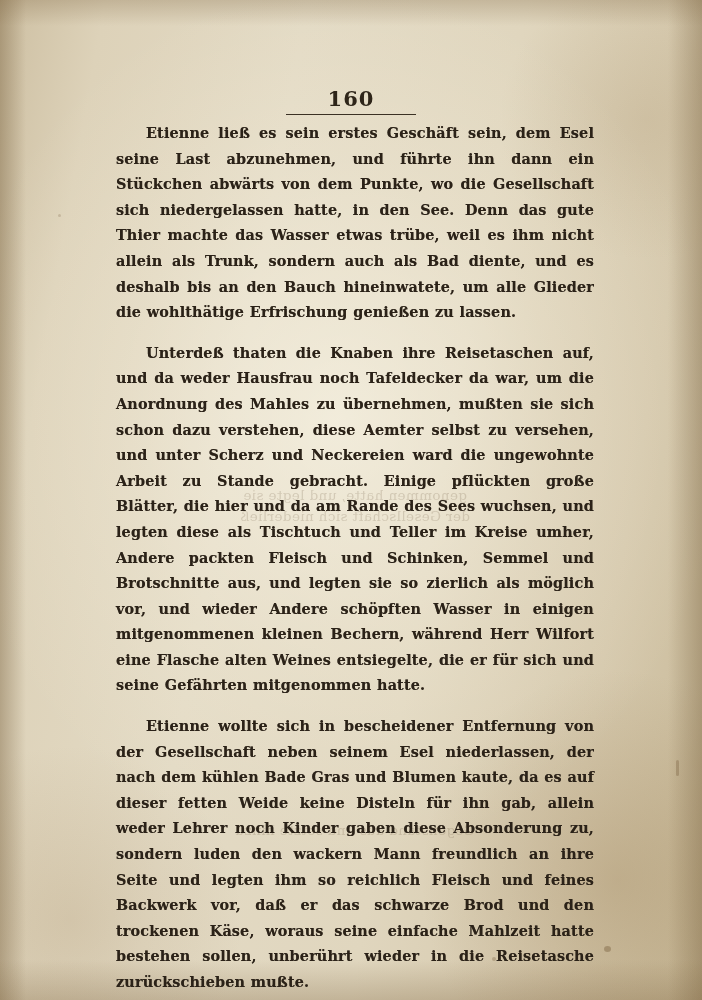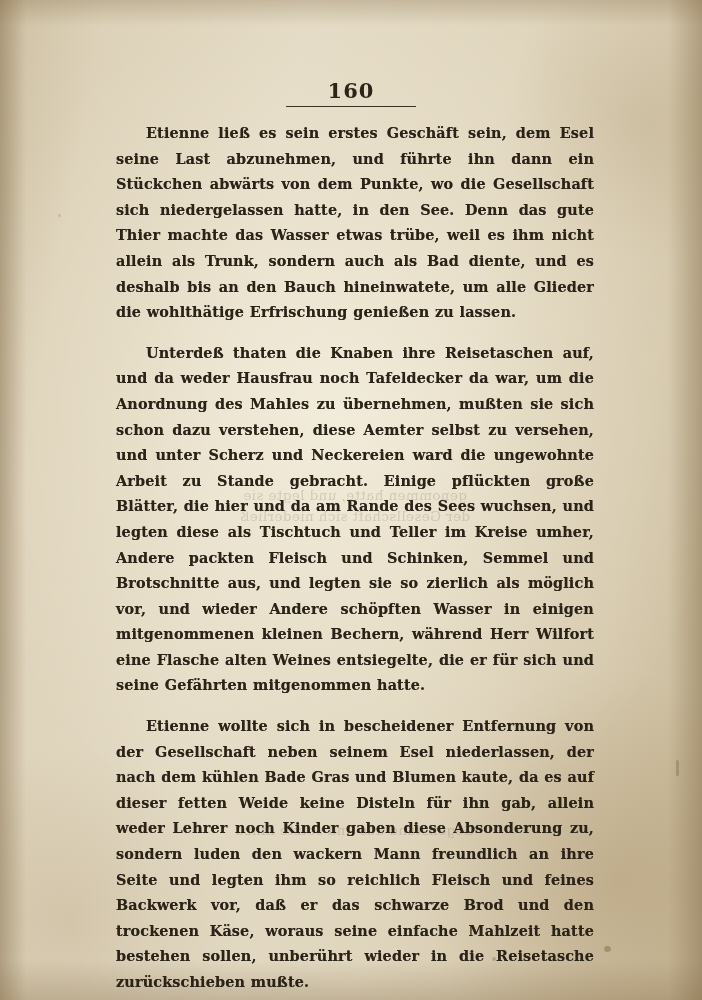--- a/index.html
+++ b/index.html
@@ -100,20 +100,21 @@
     display: inline-block;
     font-family: "DejaVu Serif", serif;
     font-size: 21px;
     font-weight: bold;
     color: #2e2519;
     letter-spacing: 1px;
     padding-bottom: 3px;
     border-bottom: 1.5px solid #3b3124;
     padding-left: 42px;
     padding-right: 42px;
+    margin-top: 8px;
   }
 
   .textblock {
     position: absolute;
     left: 116px;
     top: 120px;
     width: 478px;
     color: #2b2218;
     font-size: 14.4px;
     line-height: 25.6px;

